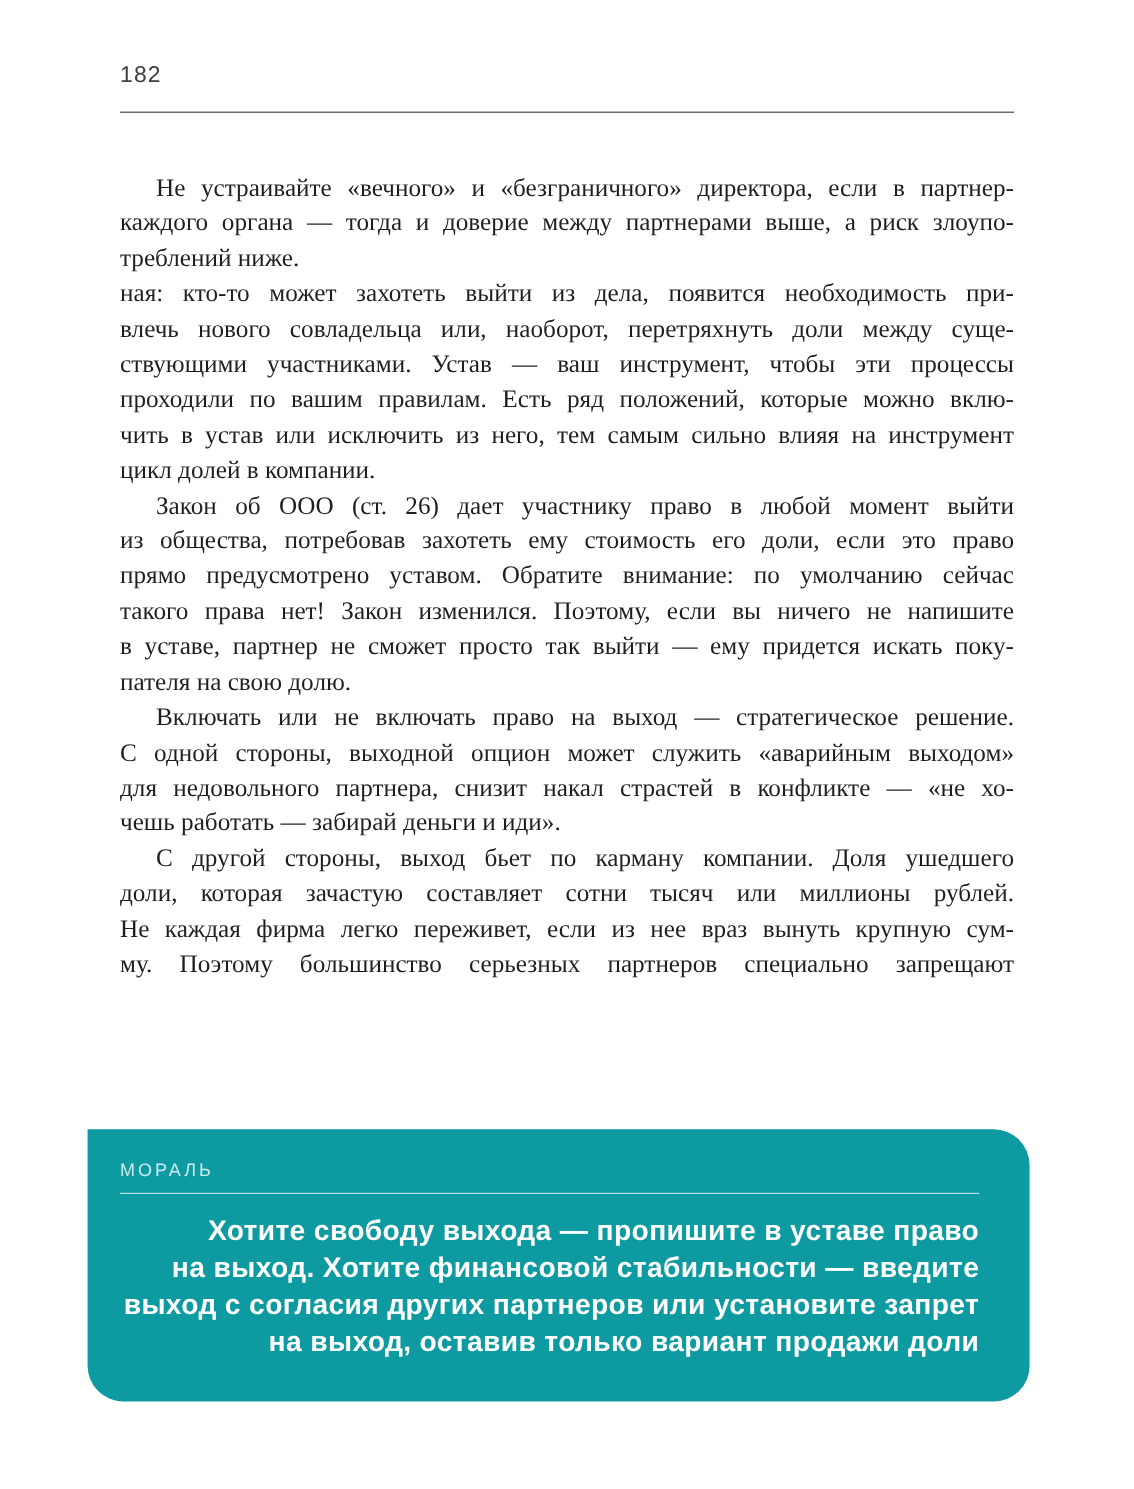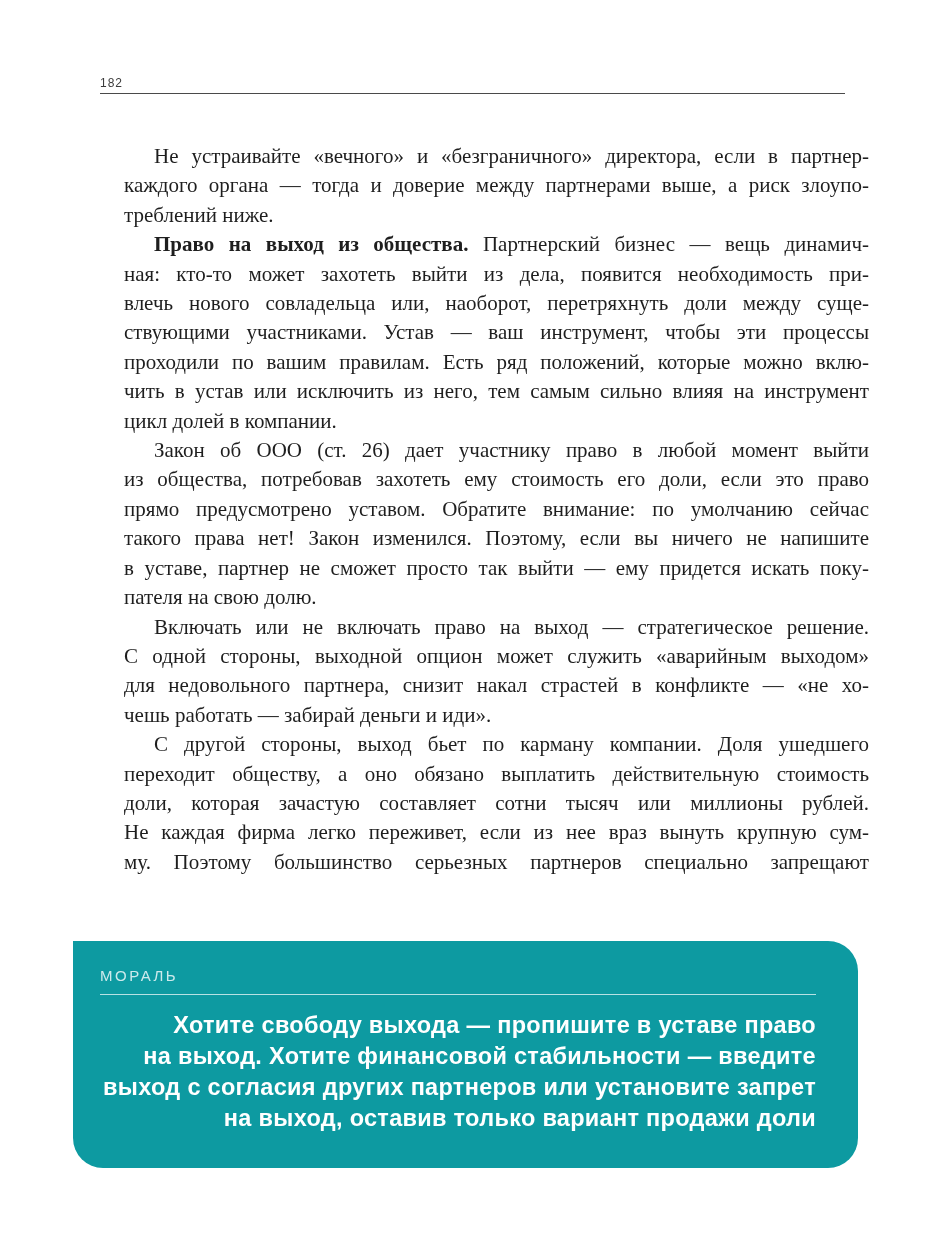--- a/index.html
+++ b/index.html
@@ -5,32 +5,32 @@
   html,body { margin:0; padding:0; background:#ffffff; }
   .page {
     position:relative;
     width:945px; height:1241px;
     background:#ffffff;
     font-family:"Liberation Serif", serif;
     overflow:hidden;
   }
   
   .page-num {
-    position:absolute; left:100px; top:76px;
+    position:absolute; left:100px; top:52px;
     font-family:"Liberation Sans", sans-serif;
-    font-size:12px; letter-spacing:1px; color:#3c3c3c;
+    font-size:19px; letter-spacing:1px; color:#3c3c3c;
   }
   .header-rule {
     position:absolute; left:100px; top:93px; width:745px;
     border-top:1.5px solid #4a4a4a;
   }
   
   .content {
     position:absolute; left:100px; top:142px; width:745px;
-    font-size:21px; line-height:29.4px; color:#1e1e1e;margin-left:24px;
+    font-size:21px; line-height:29.4px; color:#1e1e1e;
   }
   .para { margin:0; }
   .line { text-align:justify; text-align-last:justify; white-space:normal; }
   .line.first { text-indent:30px; }
   .line.lastline { text-align-last:left; }
   .line b { font-weight:bold; }
   
   .moral-box {
     position:absolute; left:73px; top:941px;
     width:785px; height:227px;
@@ -63,21 +63,20 @@
 
   <div class="header-rule"></div>
 
   <div class="content">
       <div class="para">
         <div class="line first">Не устраивайте «вечного» и «безграничного» директора, если в партнер-</div>
         <div class="line">каждого органа — тогда и доверие между партнерами выше, а риск злоупо-</div>
         <div class="line lastline">треблений ниже.</div>
       </div>
       <div class="para">
-        <div class="line first"><b>Право на выход из общества.</b> Партнерский бизнес — вещь динамич-</div>
         <div class="line">ная: кто-то может захотеть выйти из дела, появится необходимость при-</div>
         <div class="line">влечь нового совладельца или, наоборот, перетряхнуть доли между суще-</div>
         <div class="line">ствующими участниками. Устав — ваш инструмент, чтобы эти процессы</div>
         <div class="line">проходили по вашим правилам. Есть ряд положений, которые можно вклю-</div>
         <div class="line">чить в устав или исключить из него, тем самым сильно влияя на инструмент</div>
         <div class="line lastline">цикл долей в компании.</div>
       </div>
       <div class="para">
         <div class="line first">Закон об ООО (ст. 26) дает участнику право в любой момент выйти</div>
         <div class="line">из общества, потребовав захотеть ему стоимость его доли, если это право</div>
@@ -87,21 +86,20 @@
         <div class="line lastline">пателя на свою долю.</div>
       </div>
       <div class="para">
         <div class="line first">Включать или не включать право на выход — стратегическое решение.</div>
         <div class="line">С одной стороны, выходной опцион может служить «аварийным выходом»</div>
         <div class="line">для недовольного партнера, снизит накал страстей в конфликте — «не хо-</div>
         <div class="line lastline">чешь работать — забирай деньги и иди».</div>
       </div>
       <div class="para">
         <div class="line first">С другой стороны, выход бьет по карману компании. Доля ушедшего</div>
-        <div class="line">переходит обществу, а оно обязано выплатить действительную стоимость</div>
         <div class="line">доли, которая зачастую составляет сотни тысяч или миллионы рублей.</div>
         <div class="line">Не каждая фирма легко переживет, если из нее враз вынуть крупную сум-</div>
         <div class="line">му. Поэтому большинство серьезных партнеров специально запрещают</div>
       </div>
     </div>
 
   <div class="moral-box">
     <div class="moral-label">МОРАЛЬ</div>
     <div class="moral-rule"></div>
     <div class="moral-text">

